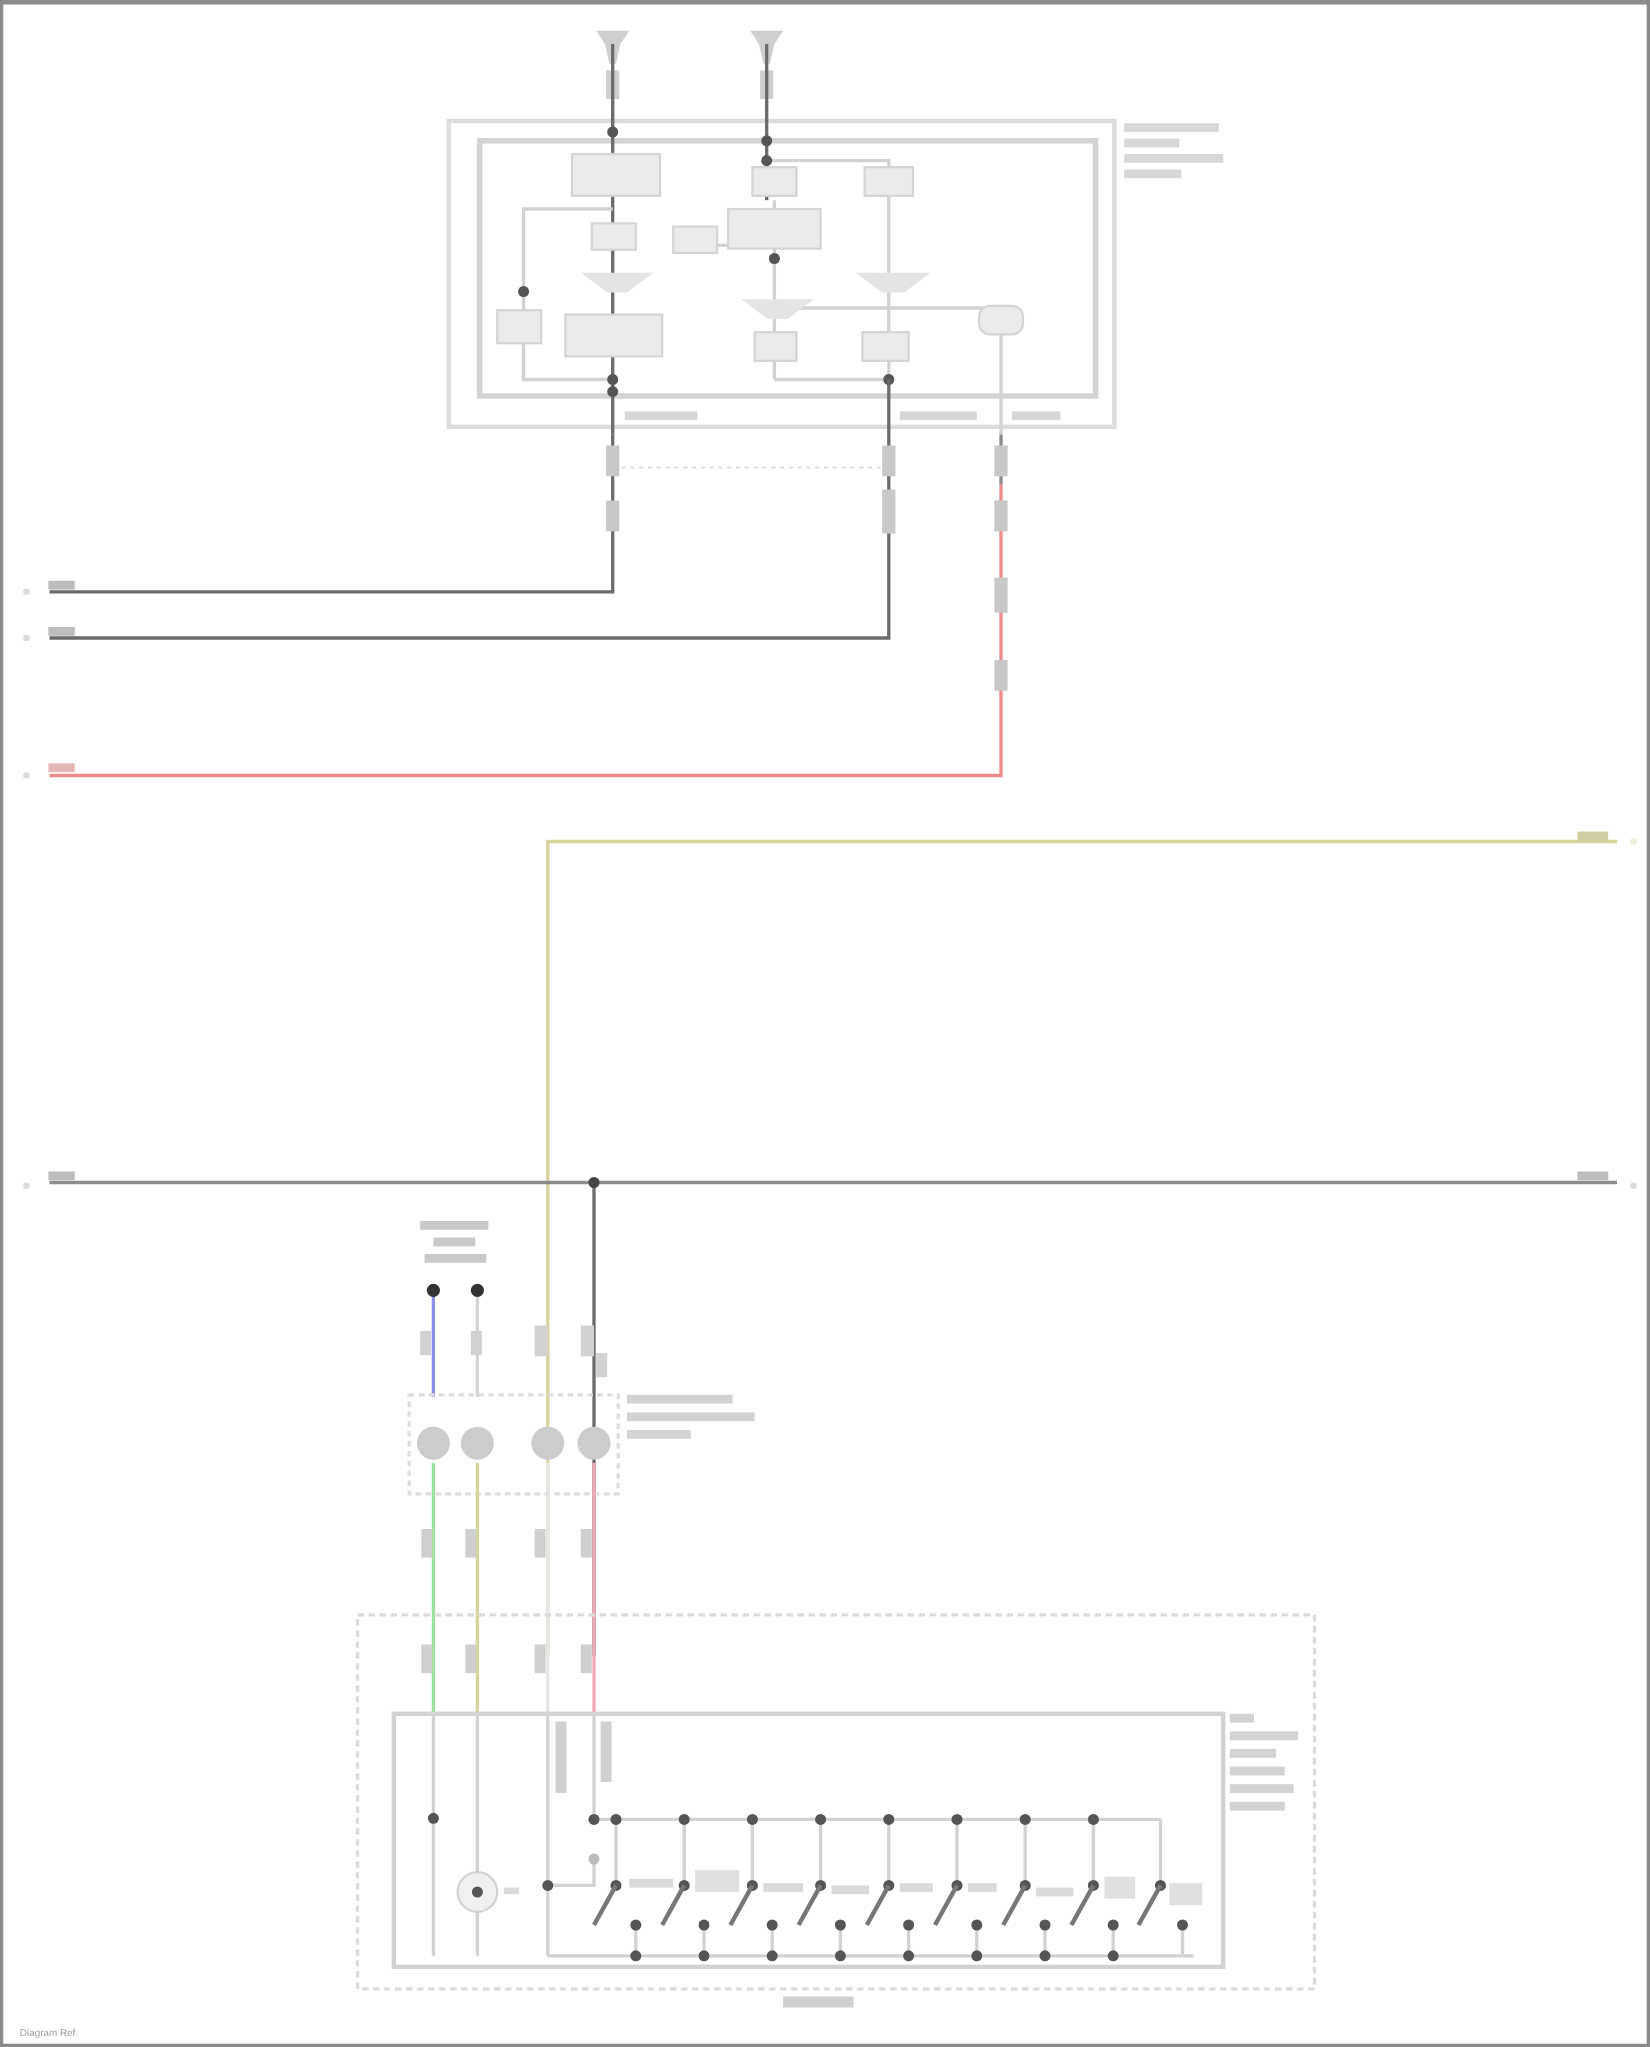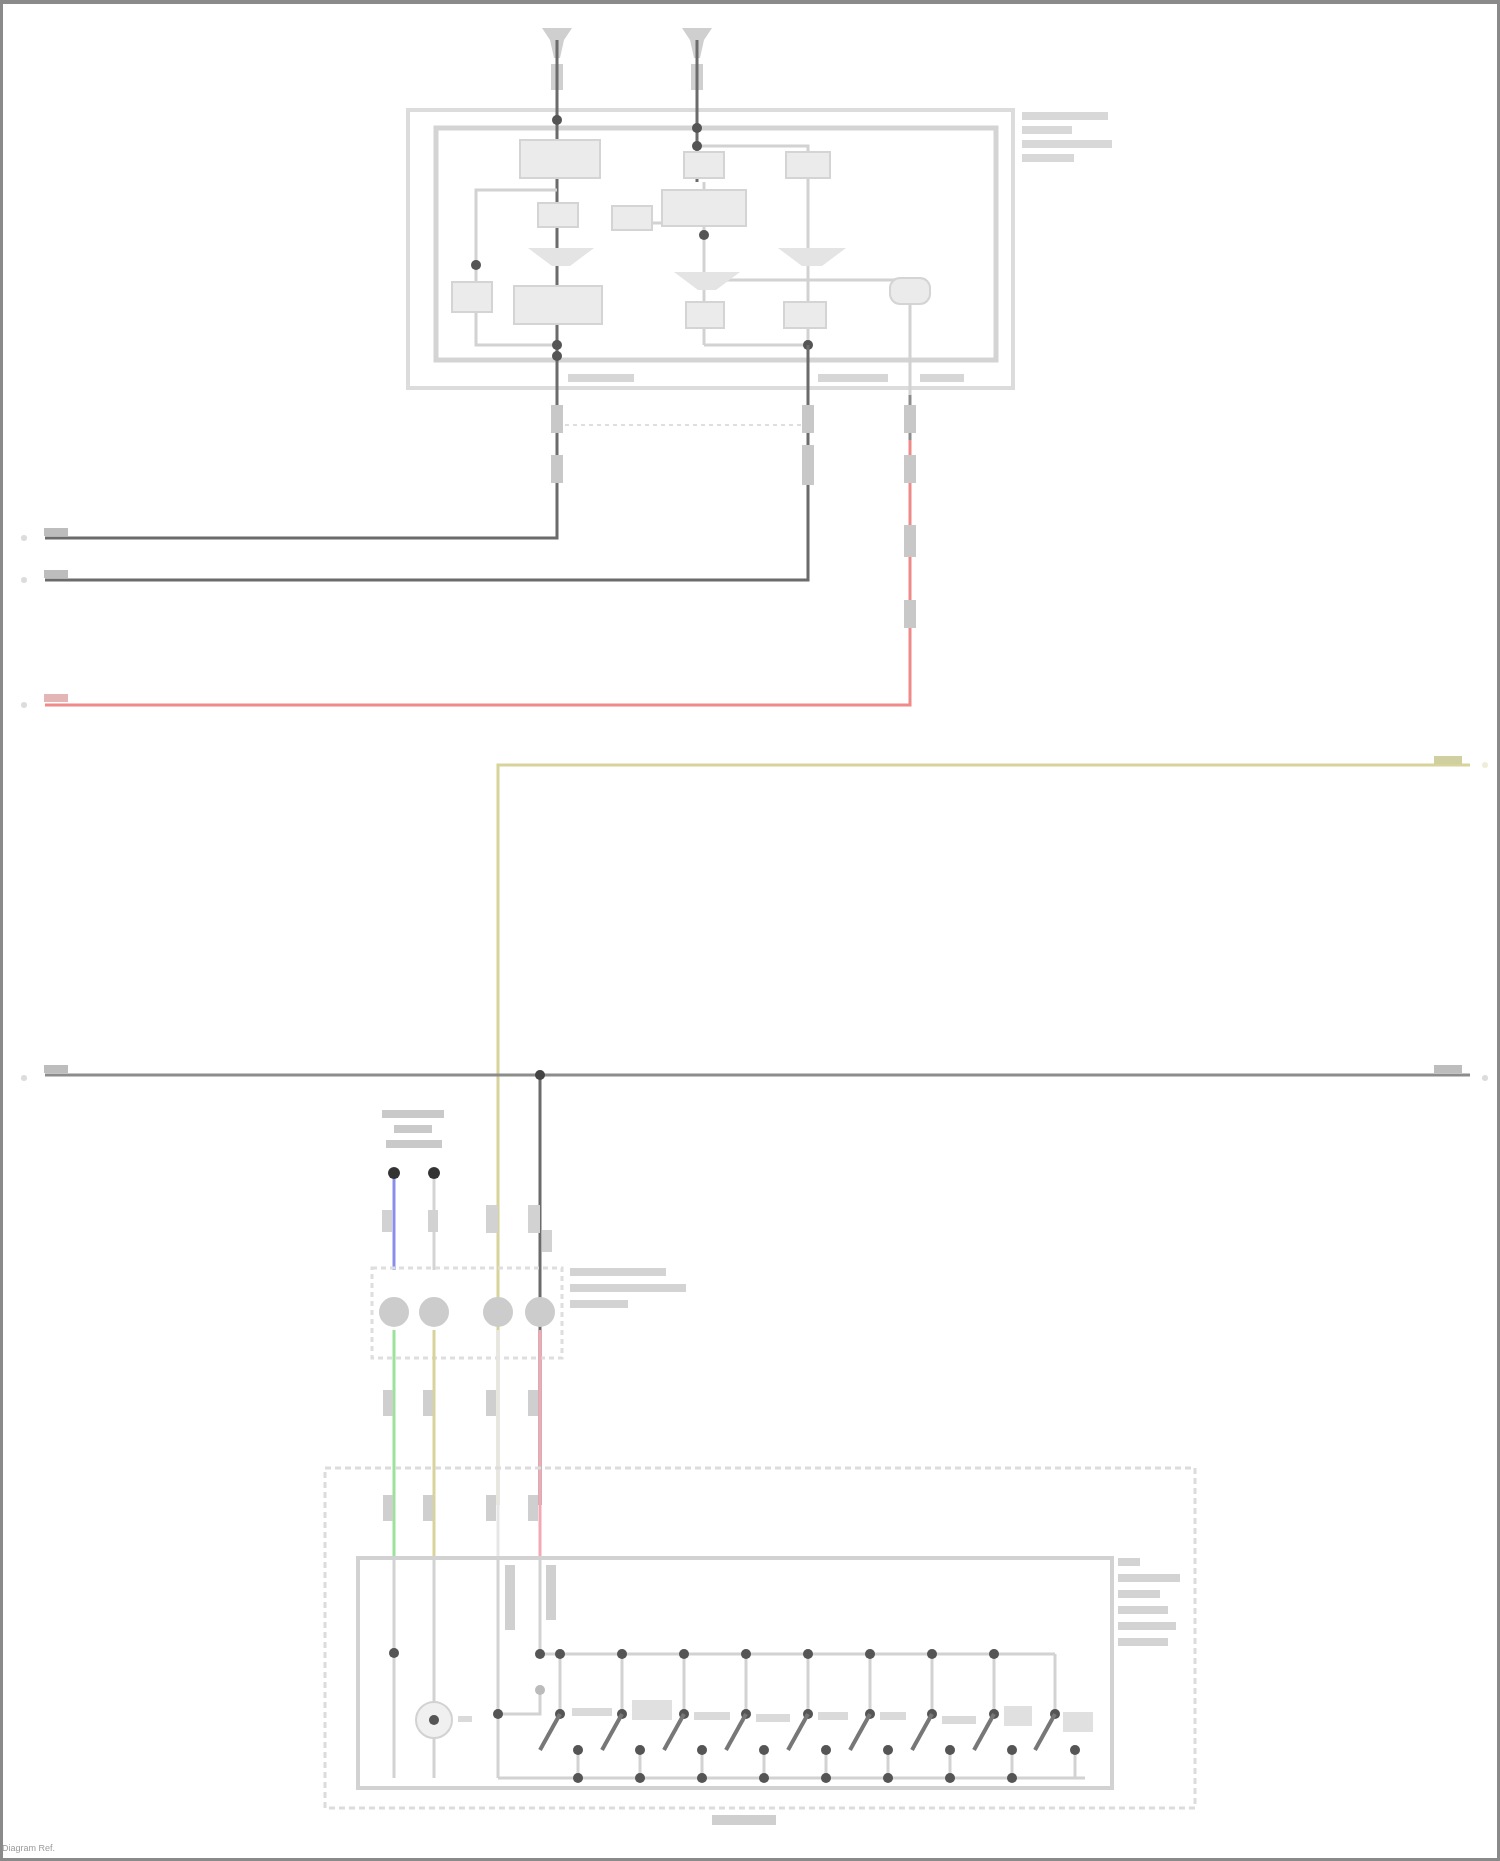--- a/index.html
+++ b/index.html
@@ -1,19 +1,19 @@
 <!DOCTYPE html>
 <html><head>
 <meta charset="utf-8">
 <style>
   html,body{margin:0;padding:0;background:#ffffff;}
   body{width:1500px;height:1861px;position:relative;overflow:hidden;font-family:"Liberation Sans",sans-serif;}
   .frame{position:absolute;left:0;top:0;width:1500px;height:1861px;box-sizing:border-box;border:3px solid #8a8a8a;border-top-width:4px;}
   svg{position:absolute;left:0;top:0;}
-  .caption{position:absolute;left:2px;top:1843px;font-size:9px;color:#9a9a9a;}
+  .caption{position:absolute;left:18px;top:1843px;font-size:9px;color:#9a9a9a;}
 </style>
 </head>
 <body>
 
 <div class="frame"></div>
 
 <svg width="1500" height="1861" viewBox="0 0 1500 1861">
 
   <g>
     <rect x="408" y="110" width="605" height="278" fill="none" stroke="#dcdcdc" stroke-width="4"></rect>

